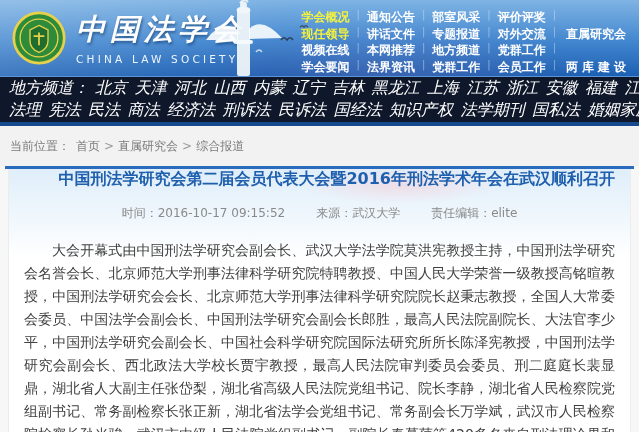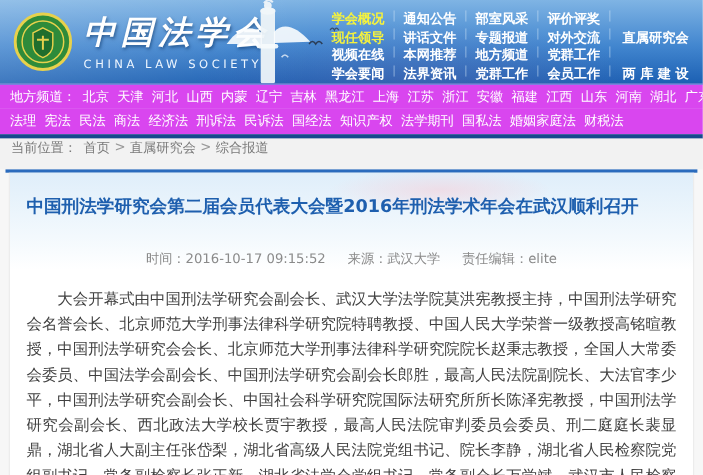--- a/index.html
+++ b/index.html
@@ -29,48 +29,48 @@
   .header-nav { position:absolute; top:9px; right:5px; }
   .nav-row { display:flex; align-items:flex-start; height:16.5px; }
   .nav-item { display:inline-block; width:58px; text-align:center; color:#fff;
               font-size:12px; font-weight:bold; text-decoration:none; cursor:pointer; }
   .nav-row a:nth-of-type(5) { width:76px; }
   .nav-item.hl { color:#f5f23d; }
   .nav-item.spread { letter-spacing:4px; padding-left:4px; }
   .nav-sep { color:rgba(215,233,250,.5); font-size:10px; margin:0 2px; }
 
   
-  .channel-bar { display:flex; align-items:center; height:23px; background:#d946ef;
-                 padding:0 9px; font-size:12px; white-space:nowrap; overflow:hidden; }
+  .channel-bar { display:flex; align-items:center; height:23px; background:#0f172a;
+                 padding:0 9px; font-size:16px; white-space:nowrap; overflow:hidden;font-style:italic; }
   .channel-bar.first { border-top:1px solid #5b95d9; }
   .ch-label { color:#fff; margin-right:6px; }
   .ch-item { color:#fff; text-decoration:none; margin-right:7.5px; cursor:pointer; }
   .bar-bottom { height:4px; background:#17498e; }
 
   
-  .breadcrumb-bar { height:28px; background:#f2f2f2; display:flex; 
+  .breadcrumb-bar { height:40px; background:#f2f2f2; display:flex; align-items:center;
                     padding:0 10px; font-size:12px; color:#7b7b7b; }
   .bc-prefix { margin-right:2px; }
   .bc-link { color:#7b7b7b; text-decoration:none; margin:0 4px; cursor:pointer; }
   .bc-sep { color:#9a9a9a; }
 
   .blue-divider { height:3px; background:#2a6bbd; margin:0 5px; }
 
   
   .content { padding:0 8px; height:276px; }
   .article-box {
     height:100%; padding:0 15px;
     background:
       radial-gradient(ellipse 140px 26px at 63% 16px, rgba(246,205,215,.55), transparent 72%),
       linear-gradient(180deg,#dfeefa 0%, #f3f9fd 58px, #ffffff 88px);
     border-left:1px solid #ececec; border-right:1px solid #ececec;
   }
-  .article-title { padding-top:21px; text-align:left; font-size:16px; font-weight:bold;
+  .article-title { text-align:right; font-size:16px; font-weight:bold;
                    color:#1e5fae; white-space:nowrap; }
-  .article-meta { margin-top:28px; display:flex; justify-content:center; gap:20px;
+  .article-meta { margin-top:15px; display:flex; justify-content:center; gap:31px;
                   font-size:12px; color:#8a8a8a; padding-bottom:6px; }
   .meta-group span { color:#8a8a8a; }
   .article-body { margin-top:11px; font-size:14px; color:#404040; line-height:23px;
                   text-align:justify; }
   .article-body p { text-indent:2em; margin-bottom:9px; }
 </style>
 </head>
 <body>
 
 <div class="page">

